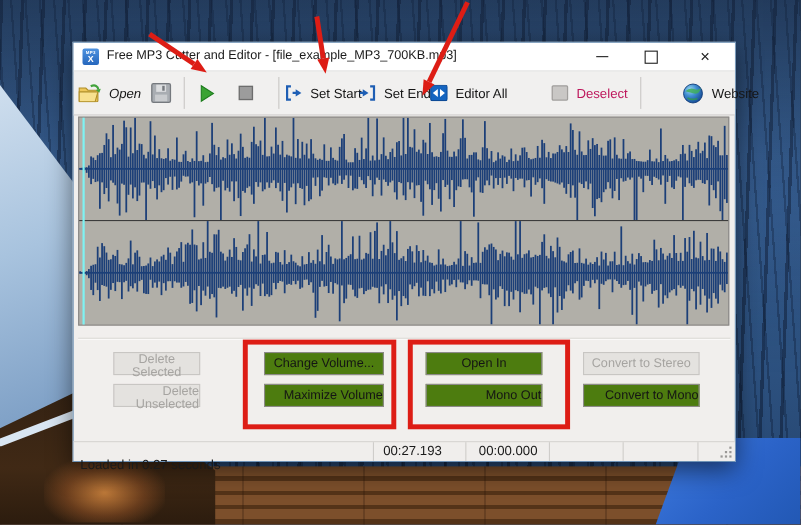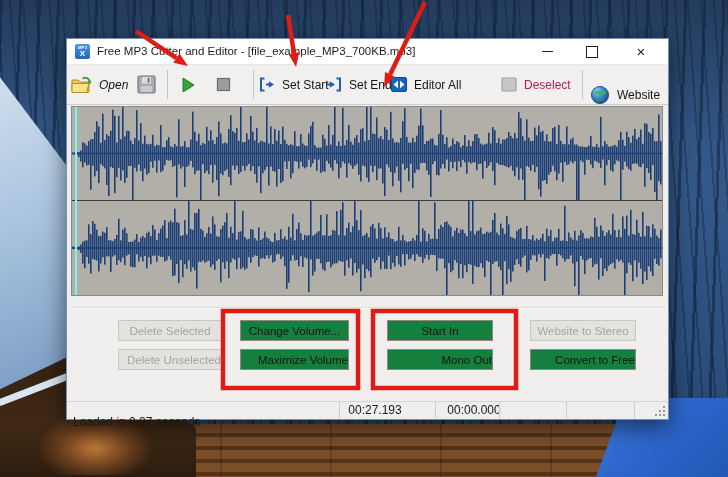--- a/index.html
+++ b/index.html
@@ -59,33 +59,33 @@
   .tsep{position:absolute;top:5px;width:1px;height:29px;background:#c9c7c5;}
 
   .wave-panel{left:4px;top:67px;width:590px;height:188px;border:1px solid #8a8886;
     background:#b1afa8;}
   .wave-ch{position:absolute;left:0;width:590px;display:block;}
   .wave-divider{position:absolute;left:0;top:93px;width:590px;height:1px;background:#3c3c3c;}
   .wave-cursor{position:absolute;left:3px;top:0;width:2px;height:188px;background:#7ef2f2;}
 
   .groove{left:4px;top:268px;width:593px;height:1px;background:#dddbd8;box-shadow:0 1px 0 #fbfaf9;}
 
-  .btn{position:absolute;height:21px;box-sizing:border-box;background:#15803d;
+  .btn{position:absolute;height:21px;box-sizing:border-box;background:#4d7c0f;
     border:1px solid #8c8a88;font-family:inherit;font-size:11.5px;color:#141414;padding:0;}
   .btn.disabled{color:#a6a4a1;border-color:#c8c6c3;background:#e4e2df;}
   .r1{top:281px;} .r2{top:310px;text-align:right;}
-  .b-col1{left:51px;width:104px;} .b-col2{left:173px;width:109px;}
+  .b-col1{left:36px;width:79px;} .b-col2{left:173px;width:109px;}
   .b-col3{left:320px;width:106px;} .b-col4{left:463px;width:106px;}
 
   .statusbar{left:0;top:362px;width:100%;height:18px;background:#f0eeec;
     border-top:1px solid #d6d4d2;box-sizing:border-box;font-size:12px;color:#1b1b1b;}
   .st-msg{position:absolute;left:6px;top:12px;height:17px;line-height:17px;white-space:nowrap;}
   .st-cell{position:absolute;top:0;height:17px;line-height:17px;text-align:center;
     border-left:1px solid #cfcdca;}
-  .st1{left:272px;width:70px;} .st2{left:368px;width:76px;}
+  .st1{left:272px;width:70px;} .st2{left:356px;width:76px;}
   .st3{left:432px;width:67px;} .st4{left:499px;width:68px;} .st5{left:567px;width:32px;}
   .grip{position:absolute;right:1px;bottom:1px;}
 
   .annot{left:0;top:0;width:728px;height:477px;pointer-events:none;}
 </style>
 </head>
 <body>
 
 <div class="screen">
 
@@ -170,21 +170,21 @@
         </svg>
         <span>Editor All</span>
       </div>
       <div class="tbi dis" style="left:434px;">
         <svg width="16" height="15" viewBox="0 0 16 15">
           <rect x="1" y="1" width="14" height="13" rx="1" fill="#c9c7c5" stroke="#a19f9d" stroke-width="1.2"></rect>
         </svg>
         <span>Deselect</span>
       </div>
       <div class="tsep" style="left:515px;"></div>
-      <div class="tbi" style="left:523px;margin-top:10px;">
+      <div class="tbi" style="left:553px;">
         <svg width="20" height="20" viewBox="0 0 20 20">
           <defs>
             <radialGradient id="gg" cx="35%" cy="30%" r="75%">
               <stop offset="0%" stop-color="#9fd8f0"></stop>
               <stop offset="45%" stop-color="#3f8ed0"></stop>
               <stop offset="100%" stop-color="#164a94"></stop>
             </radialGradient>
           </defs>
           <circle cx="10" cy="10" r="8.6" fill="url(#gg)" stroke="#0f3a78" stroke-width="0.8"></circle>
           <path d="M3 8 q4 -3.5 8 -2 q4 1.5 6 -1 q-1 6 -6 5 q-5 -1 -8 -2 Z" fill="#3fae5a" opacity="0.85"></path>
@@ -792,26 +792,26 @@
           <rect x="586.0" y="37.1" width="1.6" height="27.6" fill="#1c3f78"></rect>
           <rect x="588.0" y="28.6" width="1.6" height="28.6" fill="#1c3f78"></rect>
         </svg>
       <div class="wave-cursor" style="background: rgb(126, 242, 242);"></div>
     </div>
 
     <div class="abs groove"></div>
 
     <button class="btn r1 b-col1 disabled">Delete Selected</button>
     <button class="btn r1 b-col2">Change Volume...</button>
-    <button class="btn r1 b-col3">Start In</button>
-    <button class="btn r1 b-col4 disabled">Website to Stereo</button>
+    <button class="btn r1 b-col3">Open In</button>
+    <button class="btn r1 b-col4 disabled">Convert to Stereo</button>
     <button class="btn r2 b-col1 disabled">Delete Unselected</button>
     <button class="btn r2 b-col2">Maximize Volume</button>
     <button class="btn r2 b-col3">Mono Out</button>
-    <button class="btn r2 b-col4">Convert to Free</button>
+    <button class="btn r2 b-col4">Convert to Mono</button>
 
     <div class="abs statusbar">
       <div class="st-msg">Loaded in 0.27 seconds</div>
       <div class="st-cell st1">00:27.193</div>
       <div class="st-cell st2">00:00.000</div>
       <div class="st-cell st3"></div>
       <div class="st-cell st4"></div>
       <div class="st-cell st5"></div>
       <svg class="grip" width="13" height="13">
         <g fill="#9a9896">

